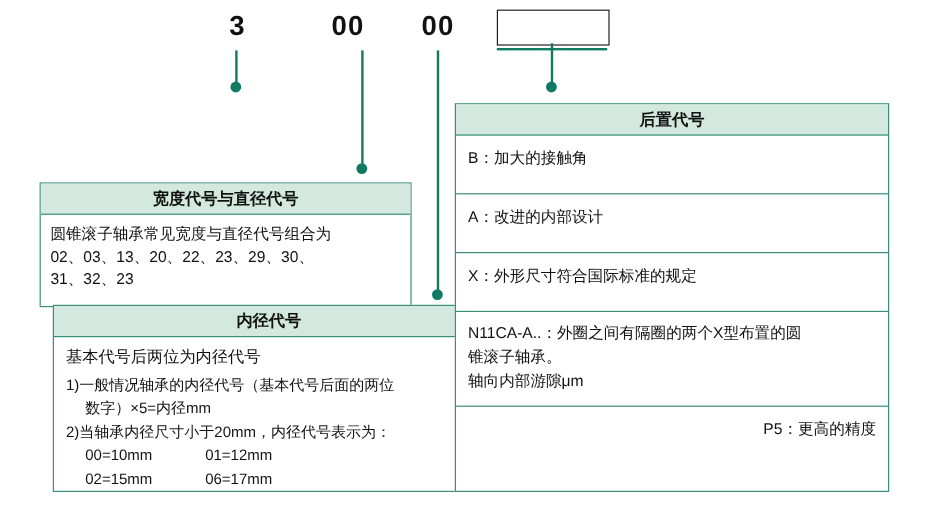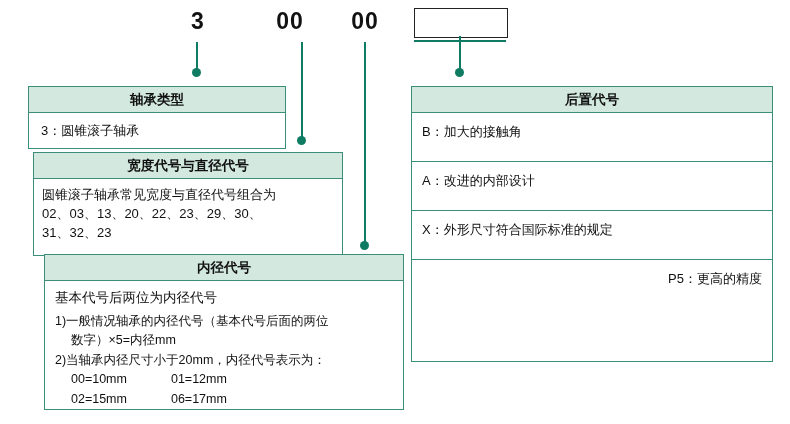--- a/index.html
+++ b/index.html
@@ -101,21 +101,21 @@
 
   #panel-width { left: 33px; top: 152px; width: 310px; height: 104px; }
   #panel-width .panel-body { padding-top: 6px; }
 
   #panel-bore { left: 44px; top: 254px; width: 360px; height: 156px; }
   #panel-bore .panel-body { padding: 7px 10px; font-size: 12.5px; line-height: 19.5px; }
   .bore-title { font-weight: normal; font-size: 13.5px; margin-bottom: 4px; }
   .indent { padding-left: 16px; }
   .mono-gap { display: inline-block; width: 44px; }
 
-  #panel-suffix { left: 411px; top: 86px; width: 362px; height: 276px; }
+  #panel-suffix { left: 379px; top: 86px; width: 362px; height: 324px; }
   #panel-suffix .rows { }
   #r-n11 { line-height: 20px; padding-top: 8px; padding-bottom: 8px; }
 </style>
 </head>
 <body>
 
 <div class="stage">
 
   <div class="code" id="code-type">3</div>
   <div class="code" id="code-width">00</div>
@@ -128,24 +128,20 @@
   <div class="ln vline" style="left:301px; top:42px; height:100px;"></div>
   <div class="dot" style="left:297px; top:136px;"></div>
 
   <div class="ln vline" style="left:364px; top:42px; height:205px;"></div>
   <div class="dot" style="left:360px; top:241px;"></div>
 
   <div class="ln vline" style="left:459px; top:36px; height:38px;"></div>
   <div class="ln hline" style="left:414px; top:40px; width:92px;"></div>
   <div class="dot" style="left:455px; top:68px;"></div>
 
-  <div class="panel" id="panel-type">
-    <div class="panel-head">轴承类型</div>
-    <div class="panel-body">3：圆锥滚子轴承</div>
-  </div>
 
   <div class="panel" id="panel-width">
     <div class="panel-head">宽度代号与直径代号</div>
     <div class="panel-body">
       <div>圆锥滚子轴承常见宽度与直径代号组合为</div>
       <div>02、03、13、20、22、23、29、30、</div>
       <div>31、32、23</div>
     </div>
   </div>
 
@@ -164,17 +160,22 @@
       </div>
     </div>
   </div>
 
   <div class="panel" id="panel-suffix">
     <div class="panel-head">后置代号</div>
     <div class="rows">
       <div class="row" style="height:49px;">B：加大的接触角</div>
       <div class="row" style="height:49px;">A：改进的内部设计</div>
       <div class="row" style="height:49px;">X：外形尺寸符合国际标准的规定</div>
+      <div class="row" id="r-n11" style="height:79px;">
+        <div>N11CA-A..：外圈之间有隔圈的两个X型布置的圆</div>
+        <div>锥滚子轴承。</div>
+        <div>轴向内部游隙μm</div>
+      </div>
       <div class="row" style="height:49px;text-align:right;">P5：更高的精度</div>
     </div>
   </div>
 
 </div>
 
 </body></html>

